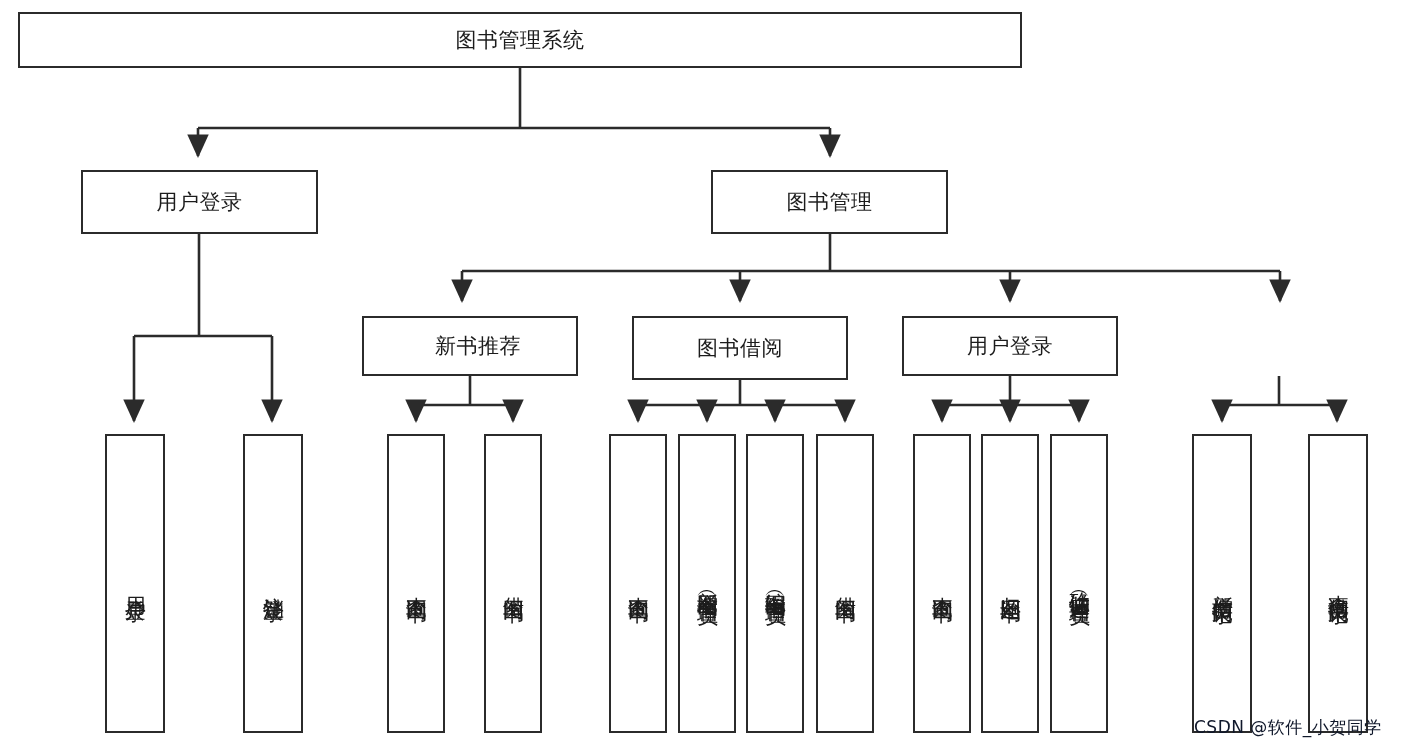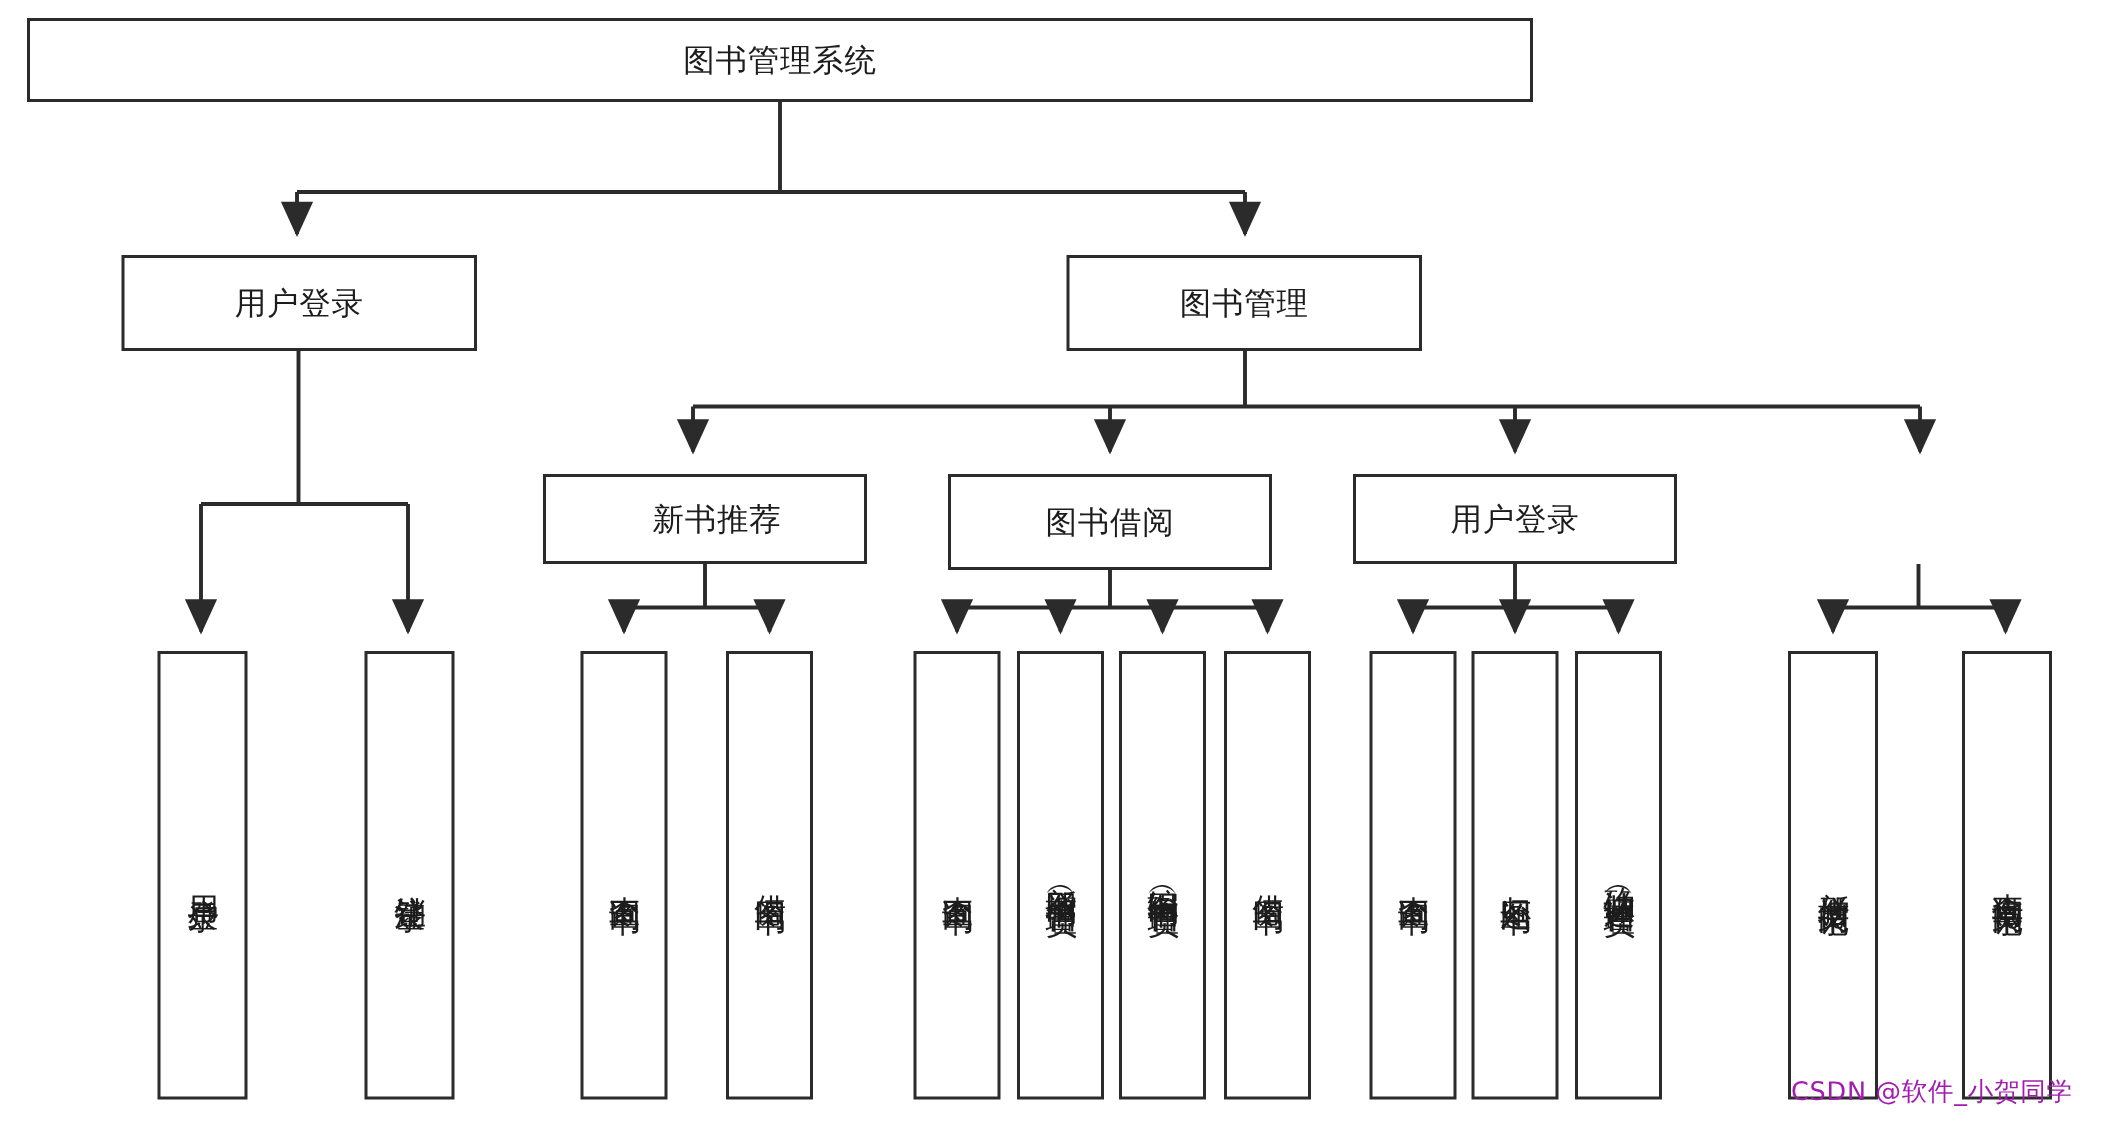--- a/index.html
+++ b/index.html
@@ -52,21 +52,21 @@
     text-orientation: upright;
     font-size: 21px;
     line-height: 1.28;
     letter-spacing: 2px;
     white-space: normal;
     max-height: 270px;
   }
   .watermark {
     position: absolute;
     font-size: 17px;
-    color: #a21caf;
+    color: #0f172a;
     letter-spacing: 0.5px;
     white-space: nowrap;
     user-select: none;
     text-align: center;
   }
 </style>
 </head>
 <body>
 
 <div id="canvas">

